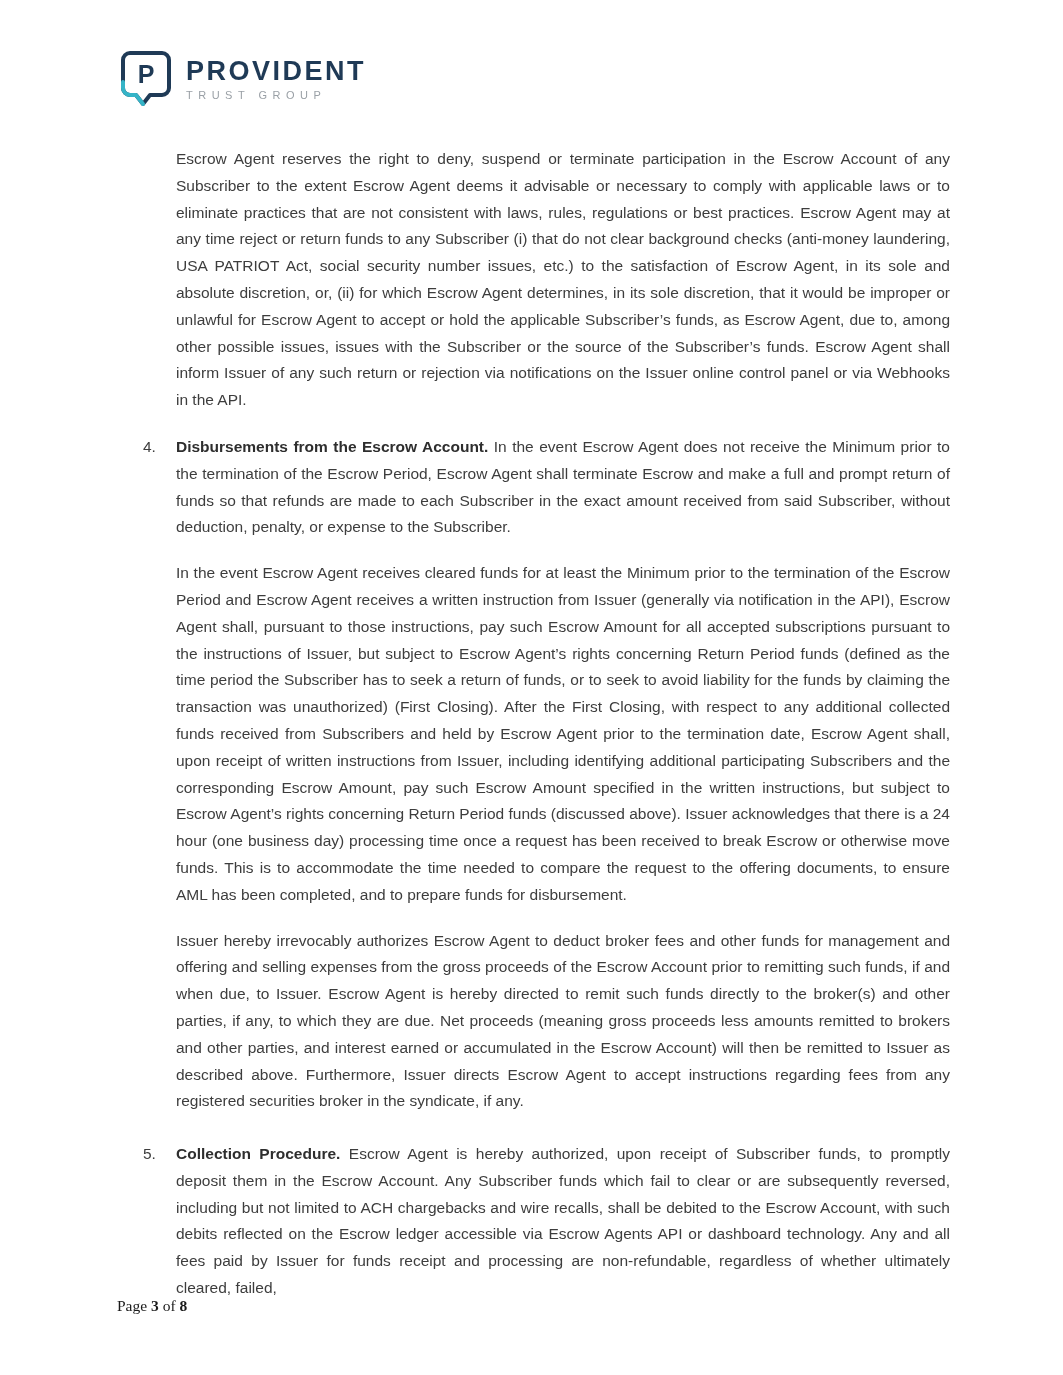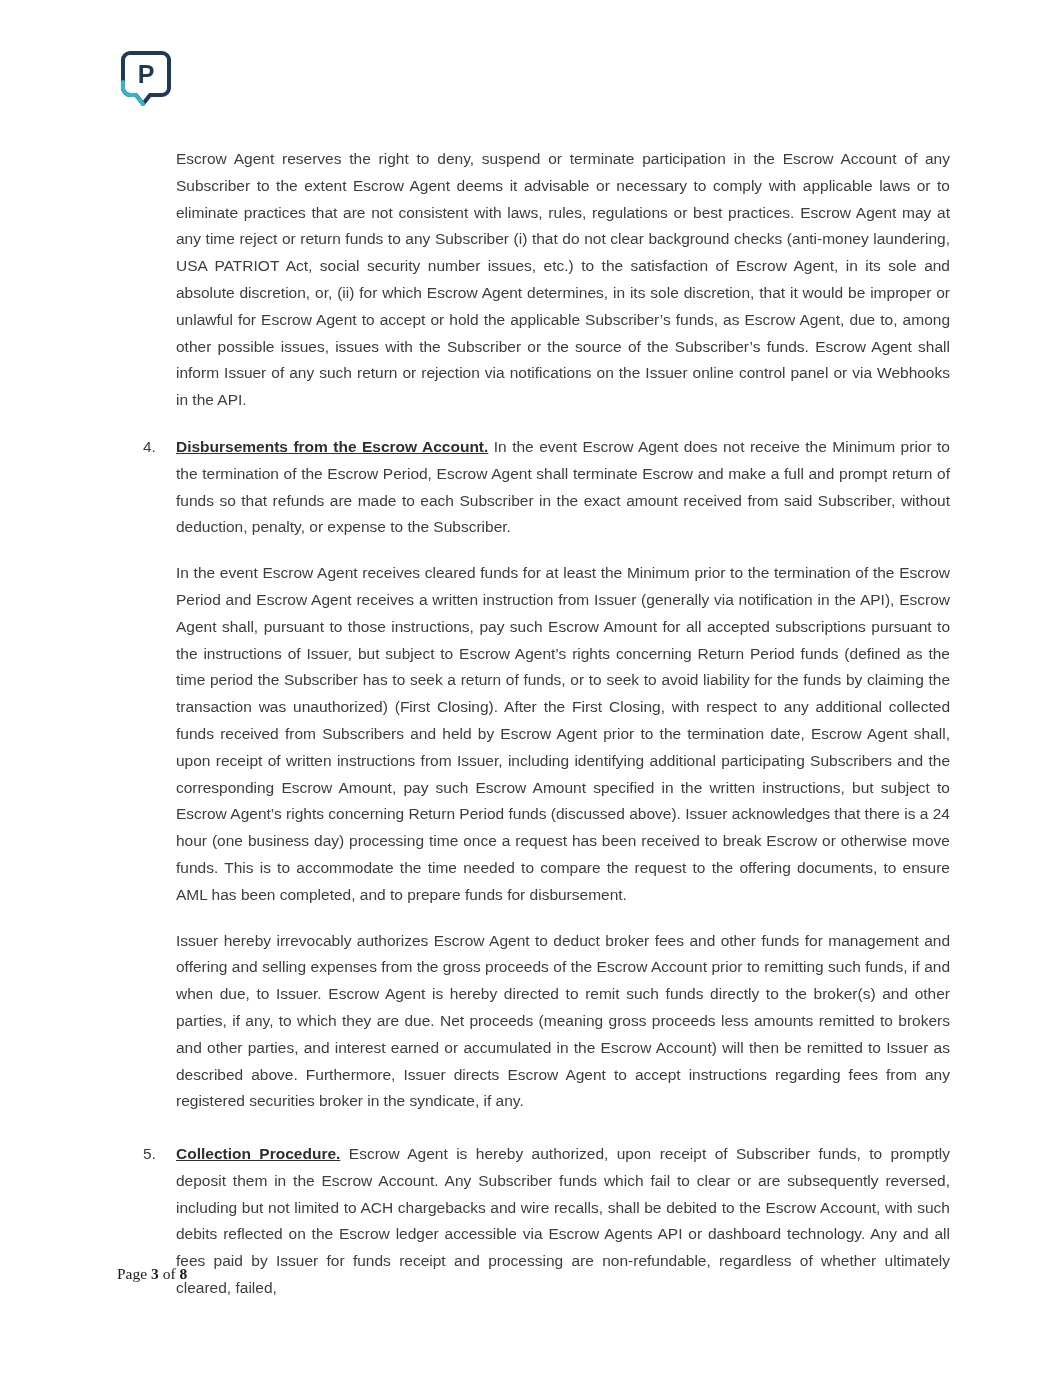--- a/index.html
+++ b/index.html
@@ -59,43 +59,47 @@
   .item:last-child { margin-bottom: 0; }
   .item-number {
     width: 33px;
     flex-shrink: 0;
     font-size: 15.5px;
     line-height: 26.8px;
   }
   .item-body { flex: 1; min-width: 0; }
   .item-body .para { margin-bottom: 19px; }
   .item-body .para:last-child { margin-bottom: 0; }
-  .item-title { font-weight: bold; color: #2e2e2e; text-decoration: underline; }
+  .item-title { font-weight: bold; color: #2e2e2e; }
   
   .footer {
     position: absolute;
     left: 117px;
-    bottom: 92px;
+    bottom: 60px;
     font-family: "Liberation Serif", serif;
     font-size: 15.5px;
     color: #1a1a1a;
   }
   .footer b { font-weight: bold; }
 </style>
 </head>
 <body>
 
 <div class="page">
 
   <div class="logo">
     <svg class="logo-icon" viewBox="0 0 52 58" width="52" height="58" aria-hidden="true">
       <path d="M10 3 h32 a7 7 0 0 1 7 7 v28 a7 7 0 0 1 -7 7 h-12 l-7 9 -7 -9 h-6 a7 7 0 0 1 -7 -7 v-28 a7 7 0 0 1 7 -7 z" fill="none" stroke="#1f3a56" stroke-width="4" stroke-linejoin="round"></path>
       <path d="M3 32 v6 a7 7 0 0 0 7 7 h6 l7 9" fill="none" stroke="#35b4c7" stroke-width="4" stroke-linejoin="round" stroke-linecap="round"></path>
       <text x="26" y="33" text-anchor="middle" font-family="Liberation Sans, sans-serif" font-weight="bold" font-size="25" fill="#1f3a56">P</text>
     </svg>
+    <div class="logo-text">
+      <div class="logo-name">PROVIDENT</div>
+      <div class="logo-subtitle">TRUST GROUP</div>
+    </div>
   </div>
 
   <div class="content">
 
     <p class="para intro">Escrow Agent reserves the right to deny, suspend or terminate participation in the Escrow Account of any Subscriber to the extent Escrow Agent deems it advisable or necessary to comply with applicable laws or to eliminate practices that are not consistent with laws, rules, regulations or best practices. Escrow Agent may at any time reject or return funds to any Subscriber (i) that do not clear background checks (anti-money laundering, USA PATRIOT Act, social security number issues, etc.) to the satisfaction of Escrow Agent, in its sole and absolute discretion, or, (ii) for which Escrow Agent determines, in its sole discretion, that it would be improper or unlawful for Escrow Agent to accept or hold the applicable Subscriber’s funds, as Escrow Agent, due to, among other possible issues, issues with the Subscriber or the source of the Subscriber’s funds. Escrow Agent shall inform Issuer of any such return or rejection via notifications on the Issuer online control panel or via Webhooks in the API.</p>
 
     <div class="item">
       <div class="item-number">4.</div>
       <div class="item-body">
         <p class="para"><strong class="item-title">Disbursements from the Escrow Account.</strong> <span>In the event Escrow Agent does not receive the Minimum prior to the termination of the Escrow Period, Escrow Agent shall terminate Escrow and make a full and prompt return of funds so that refunds are made to each Subscriber in the exact amount received from said Subscriber, without deduction, penalty, or expense to the Subscriber.</span></p>

